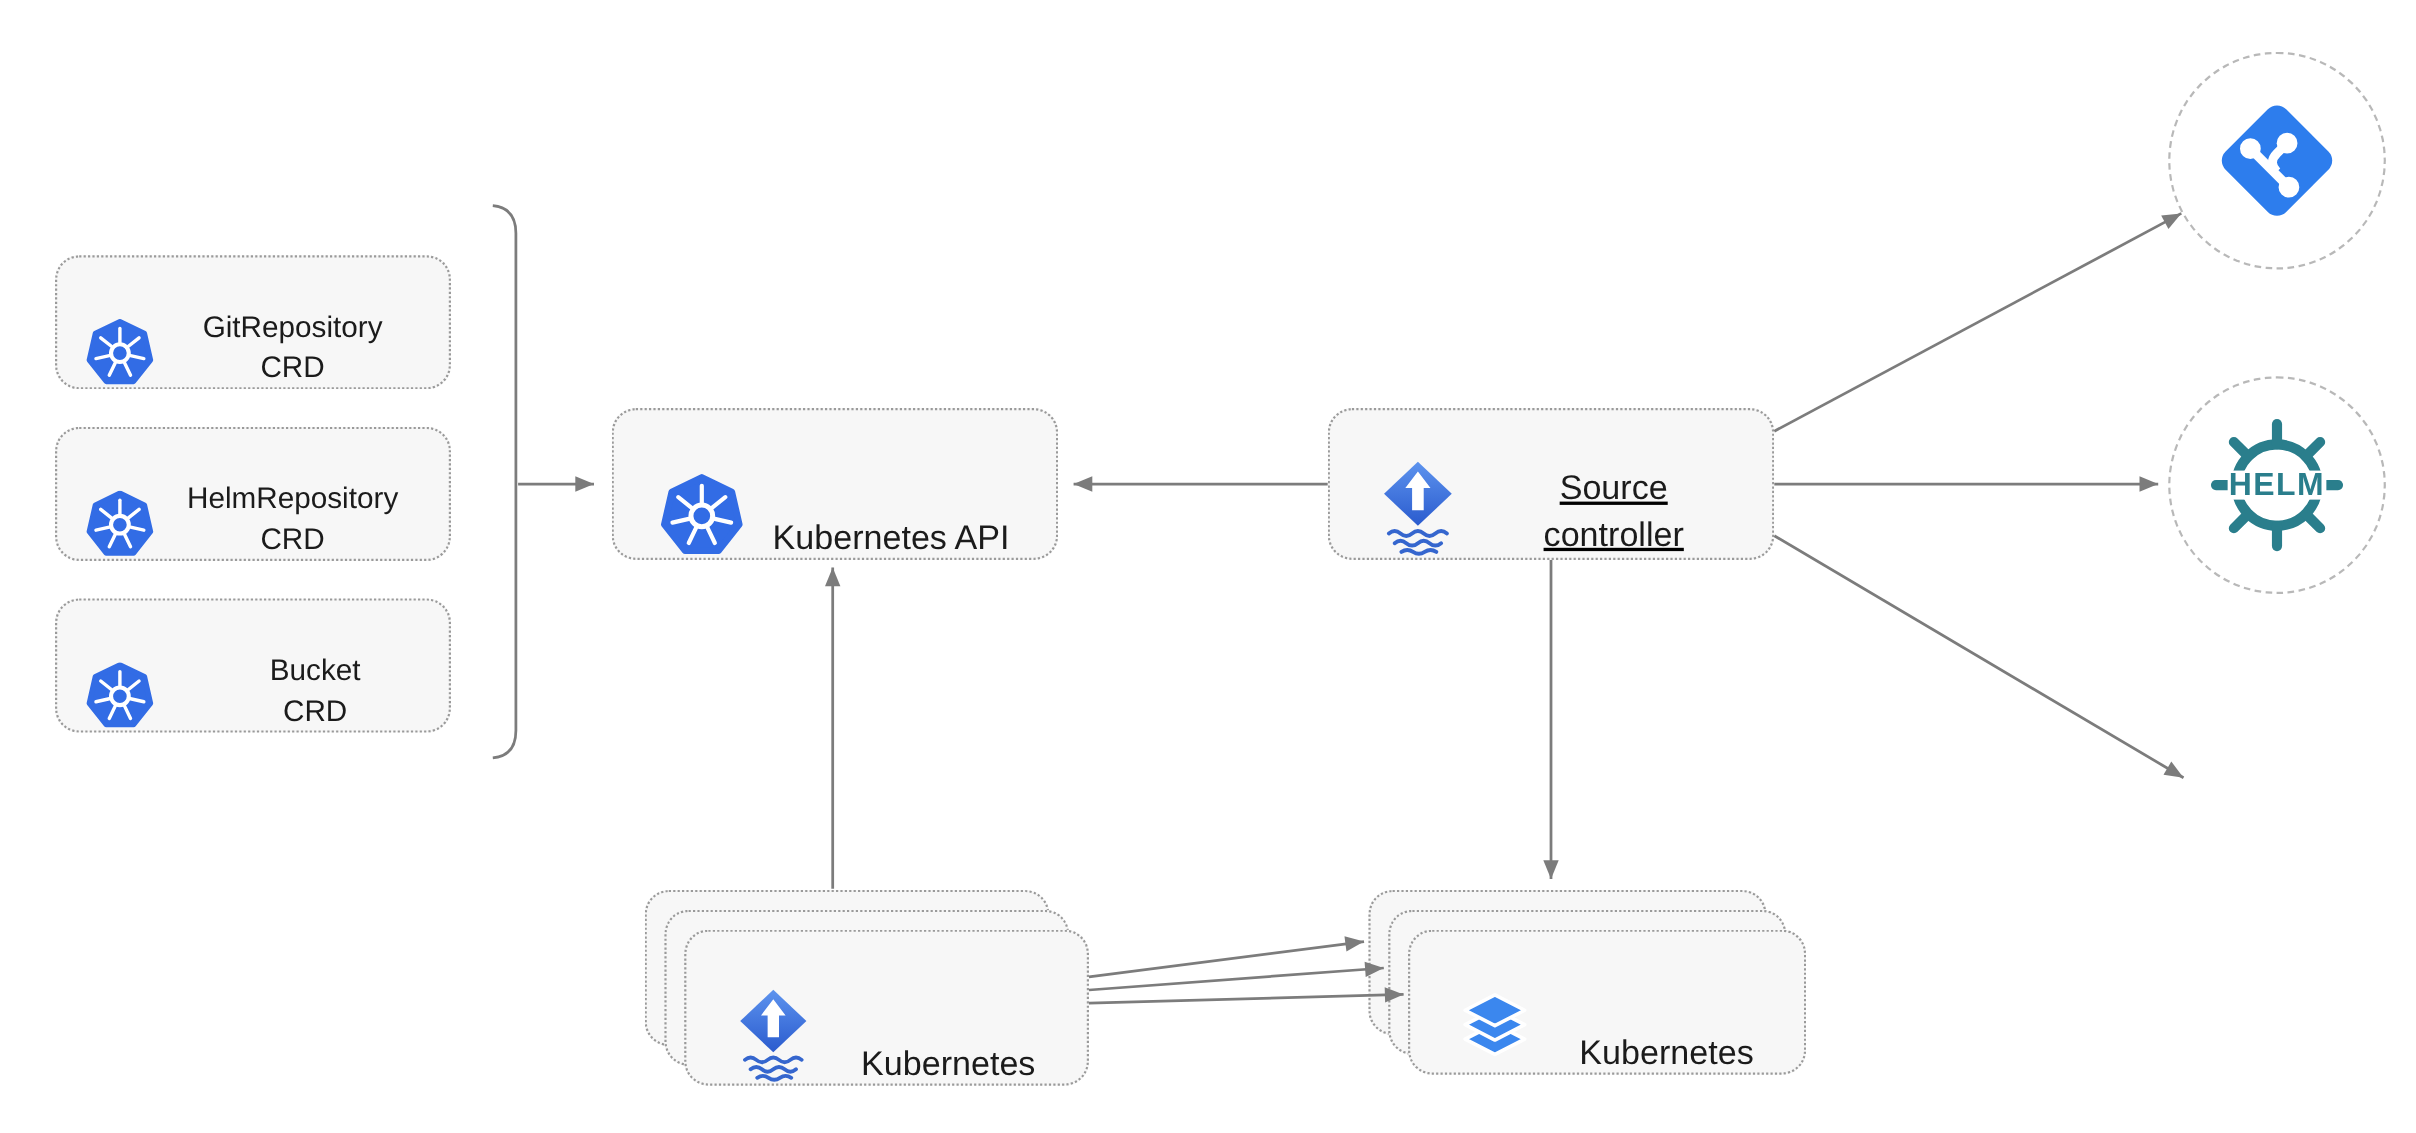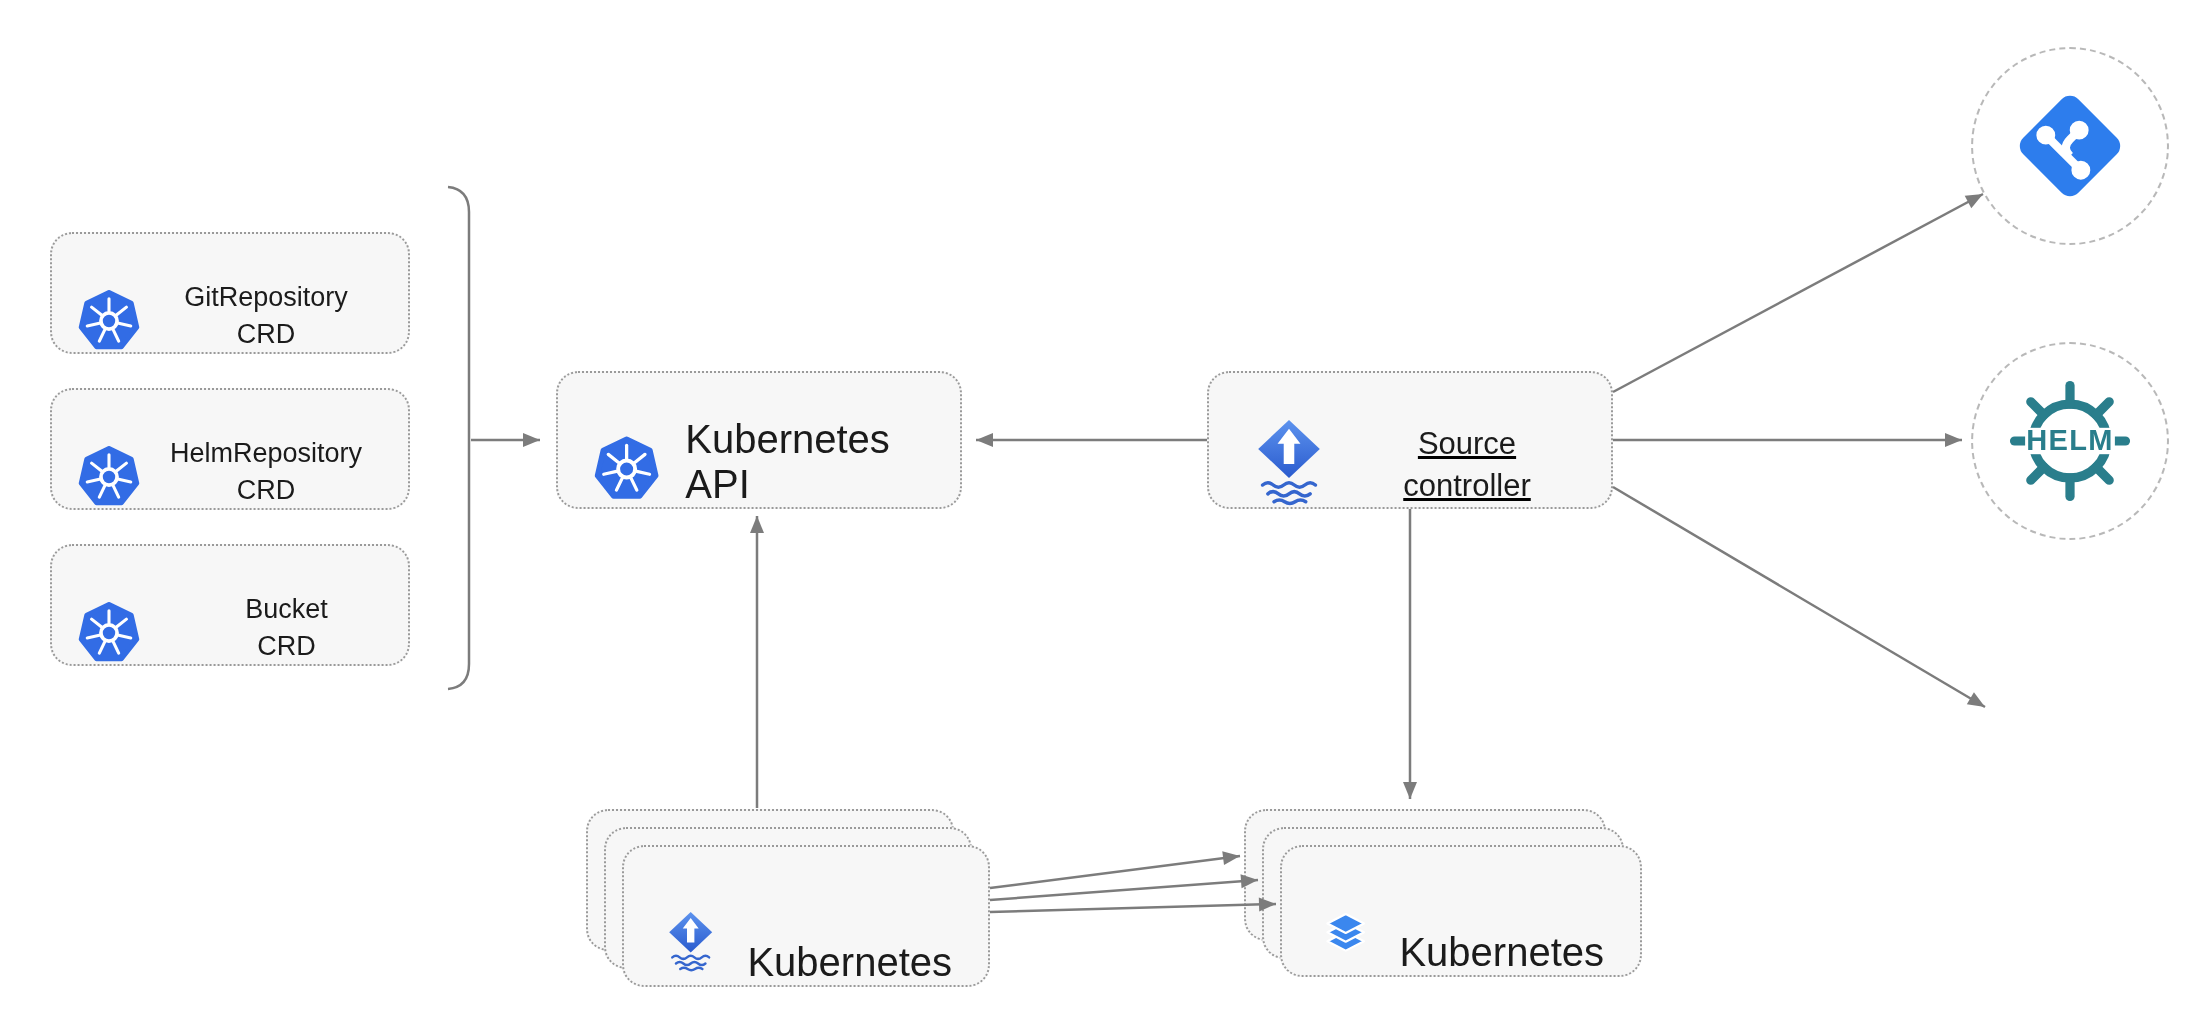--- a/index.html
+++ b/index.html
@@ -30,21 +30,21 @@
     gap: 6px;
   }
   .crd-label {
     flex: 1;
     text-align: center;
     font-size: 27px;
     line-height: 1.35;
     color: #1b1b1b;
   }
   .big { height: 138px; padding: 0 36px; gap: 26px; }
-  .label { font-size: 40px; color: #1b1b1b; }
+  .label { font-size: 31px; color: #1b1b1b; }
   .label-center { flex: 1; text-align: center; }
   .wrap-label {
     flex: 1;
     display: flex;
     justify-content: center;
     text-decoration: underline;
   }
   .wrap-label > div {
     width: 170px;
     text-align: center;

